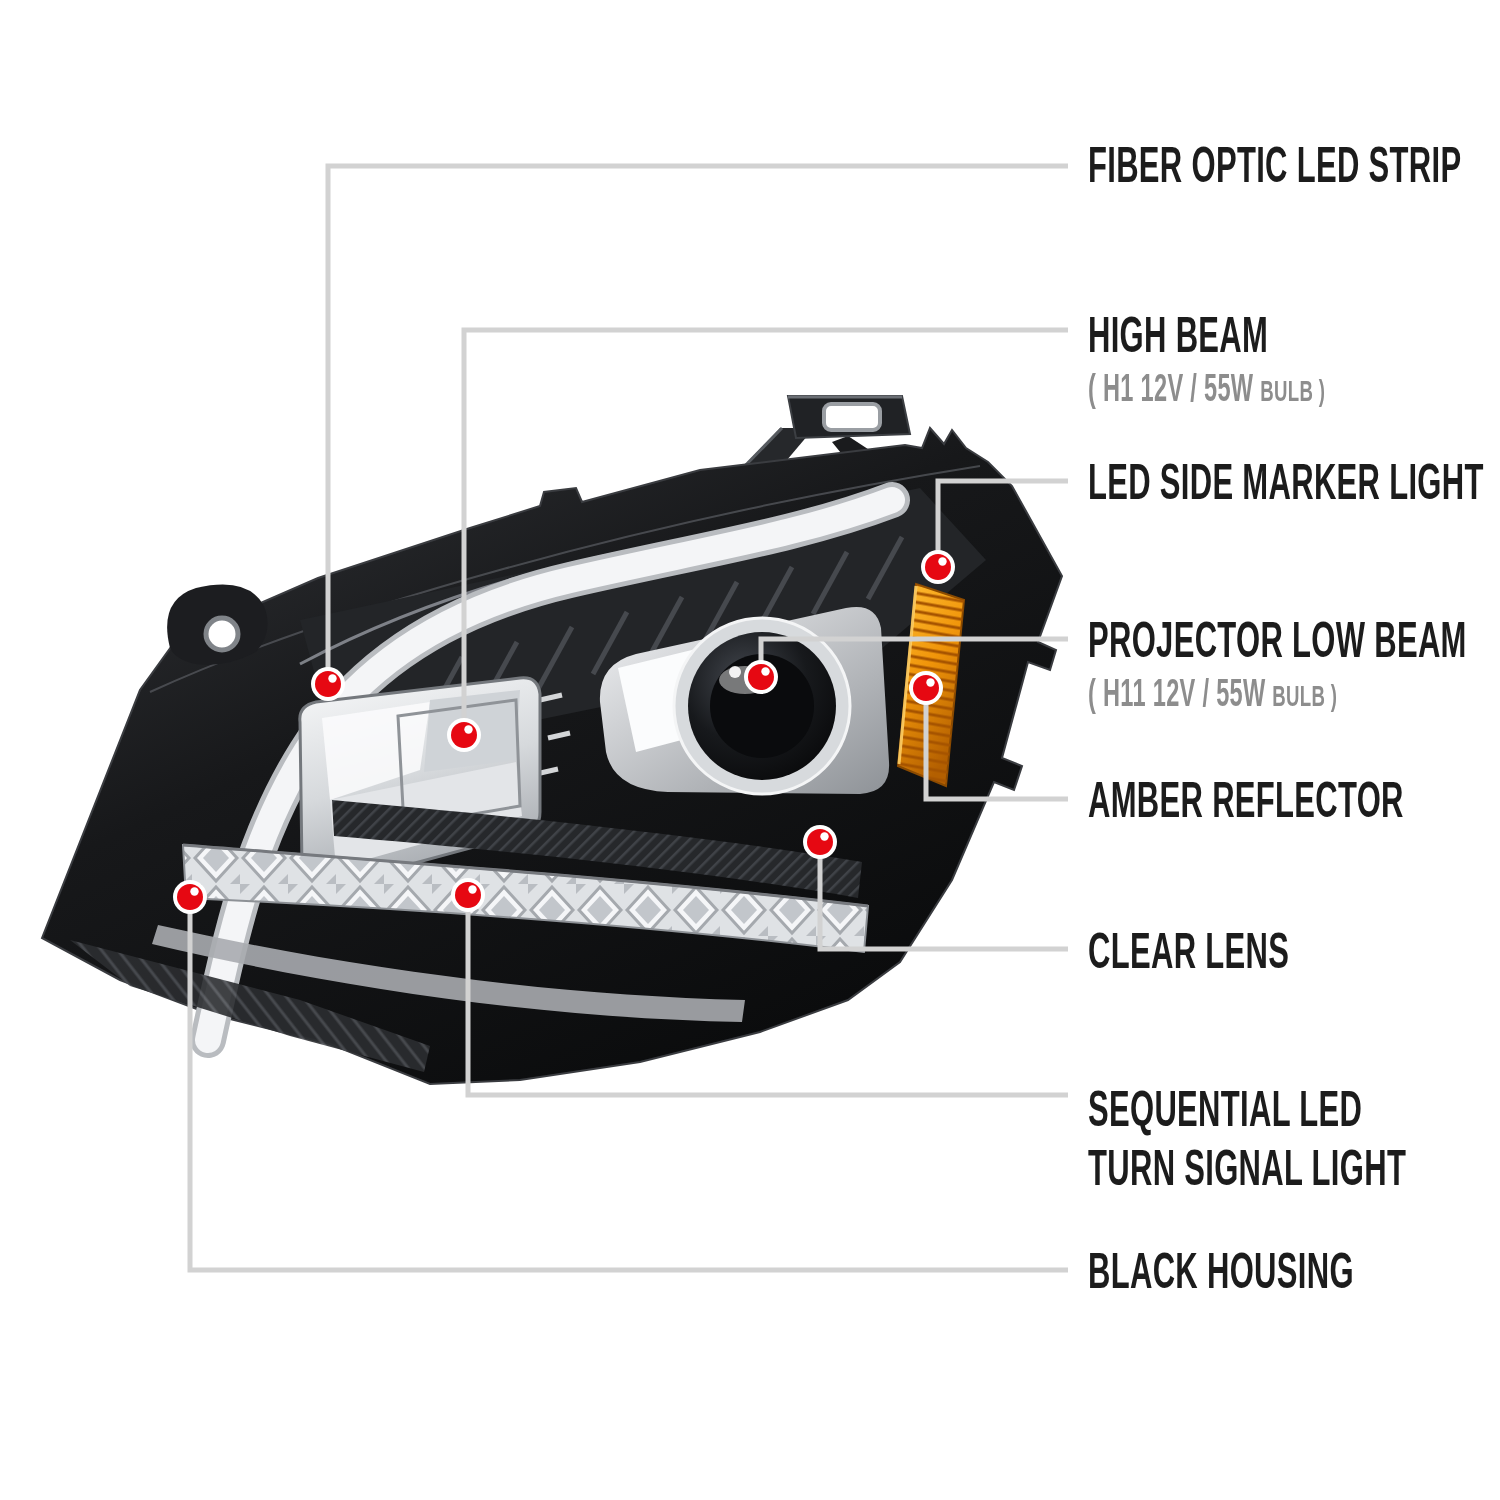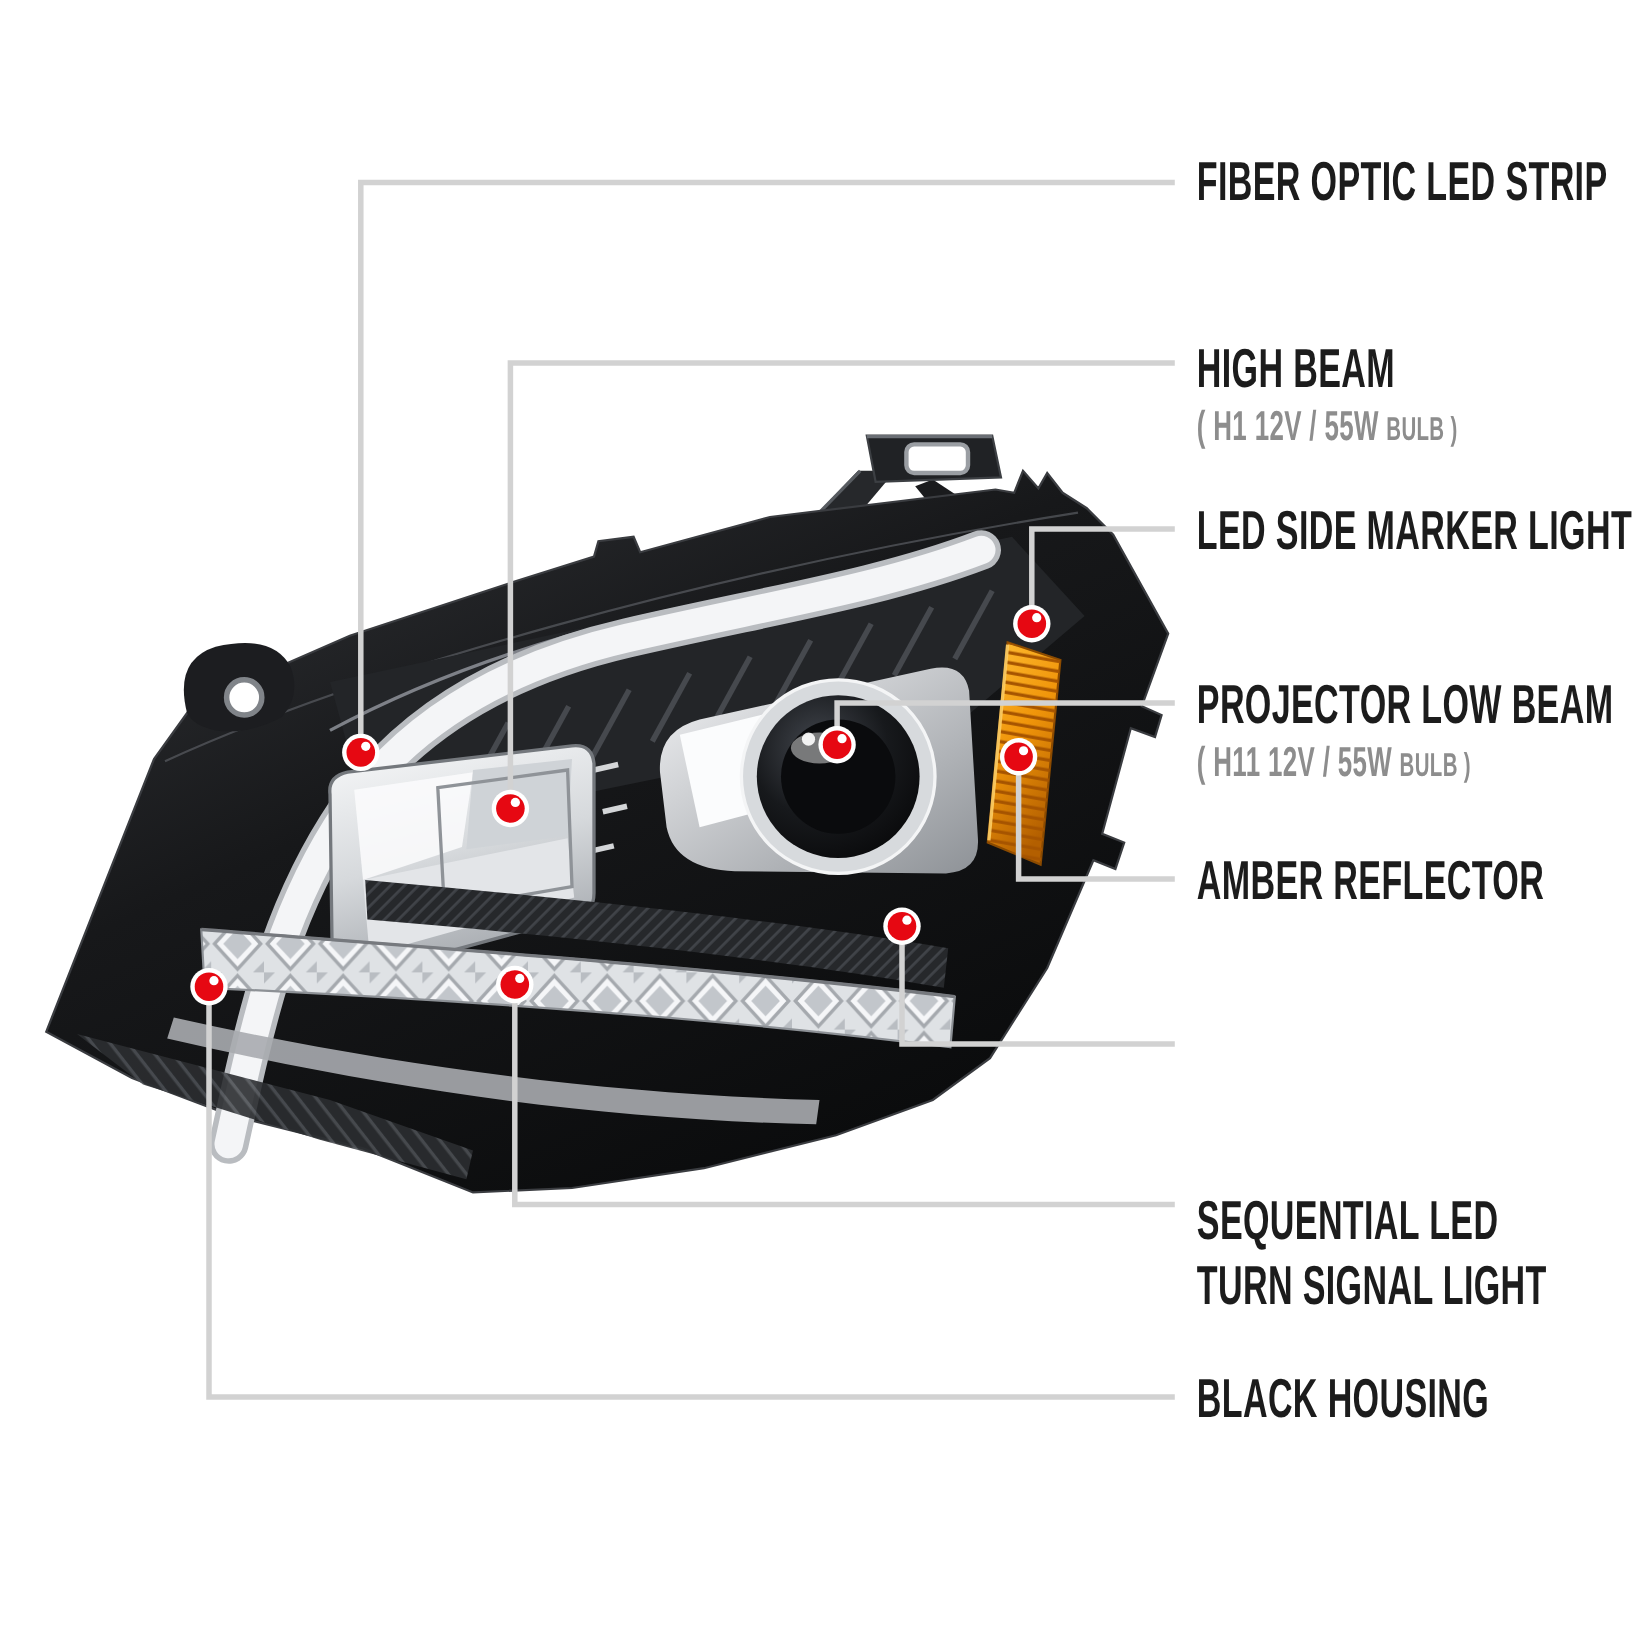--- a/index.html
+++ b/index.html
@@ -229,20 +229,23 @@
     <div class="c-spec">
       <span>( H11  12V / 55W</span>
       <span class="small">BULB )</span>
     </div>
   </div>
 
   <div class="callout" style="top:775px">
     <div class="c-title">AMBER REFLECTOR</div>
   </div>
 
+  <div class="callout" style="top:926px">
+    <div class="c-title">CLEAR LENS</div>
+  </div>
 
   <div class="callout" style="top:1084px">
     <div class="c-title">SEQUENTIAL LED</div>
     <div class="c-title c-title2">TURN SIGNAL LIGHT</div>
   </div>
 
   <div class="callout" style="top:1246px">
     <div class="c-title">BLACK HOUSING</div>
   </div>
 

